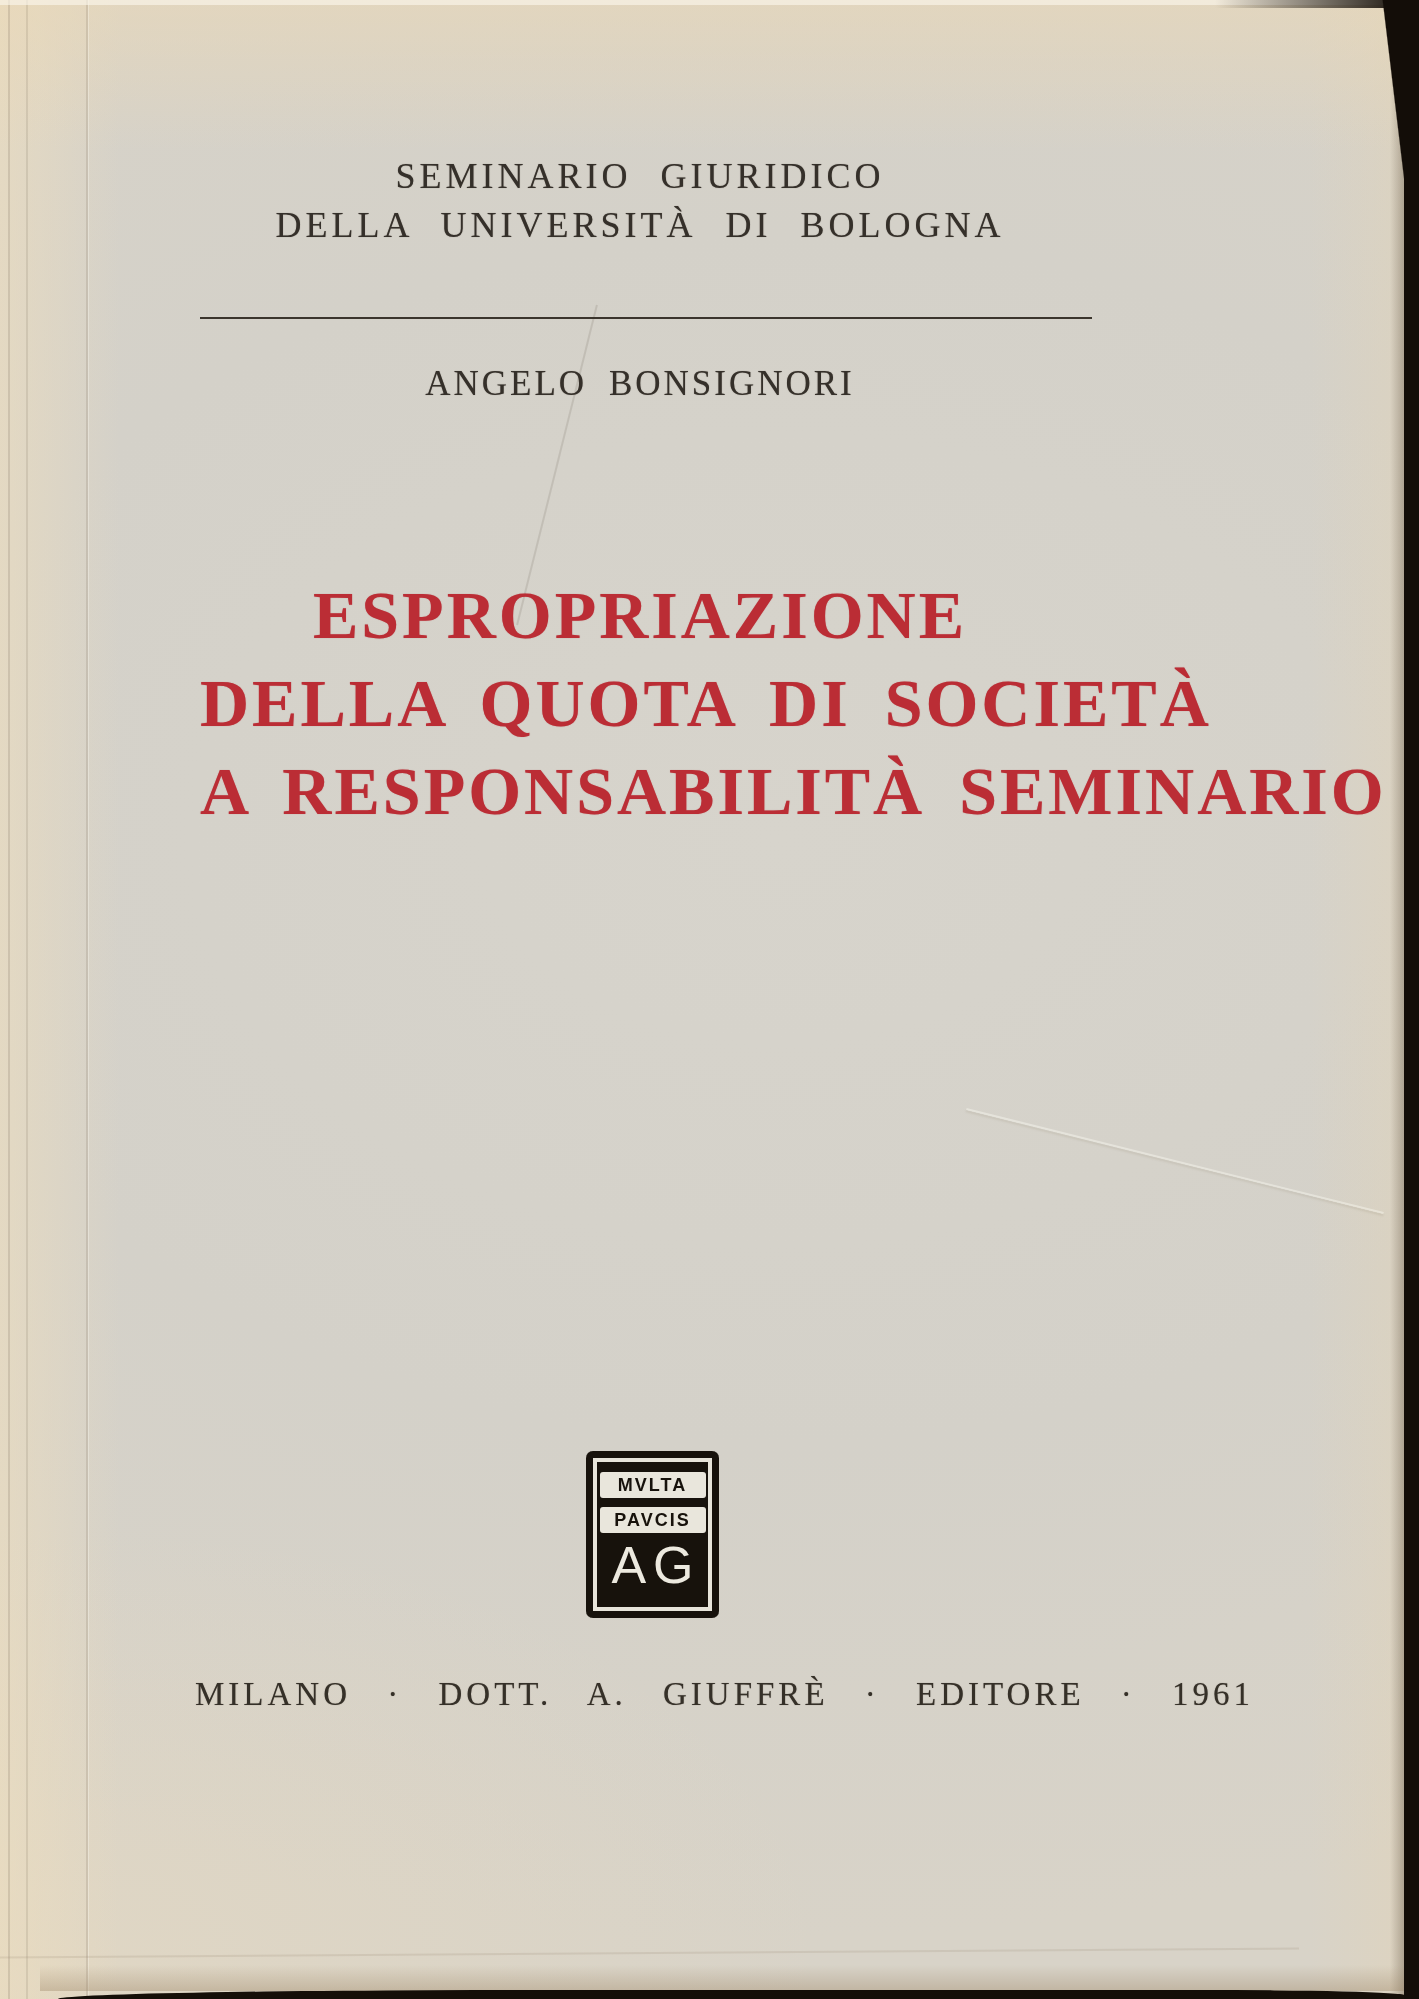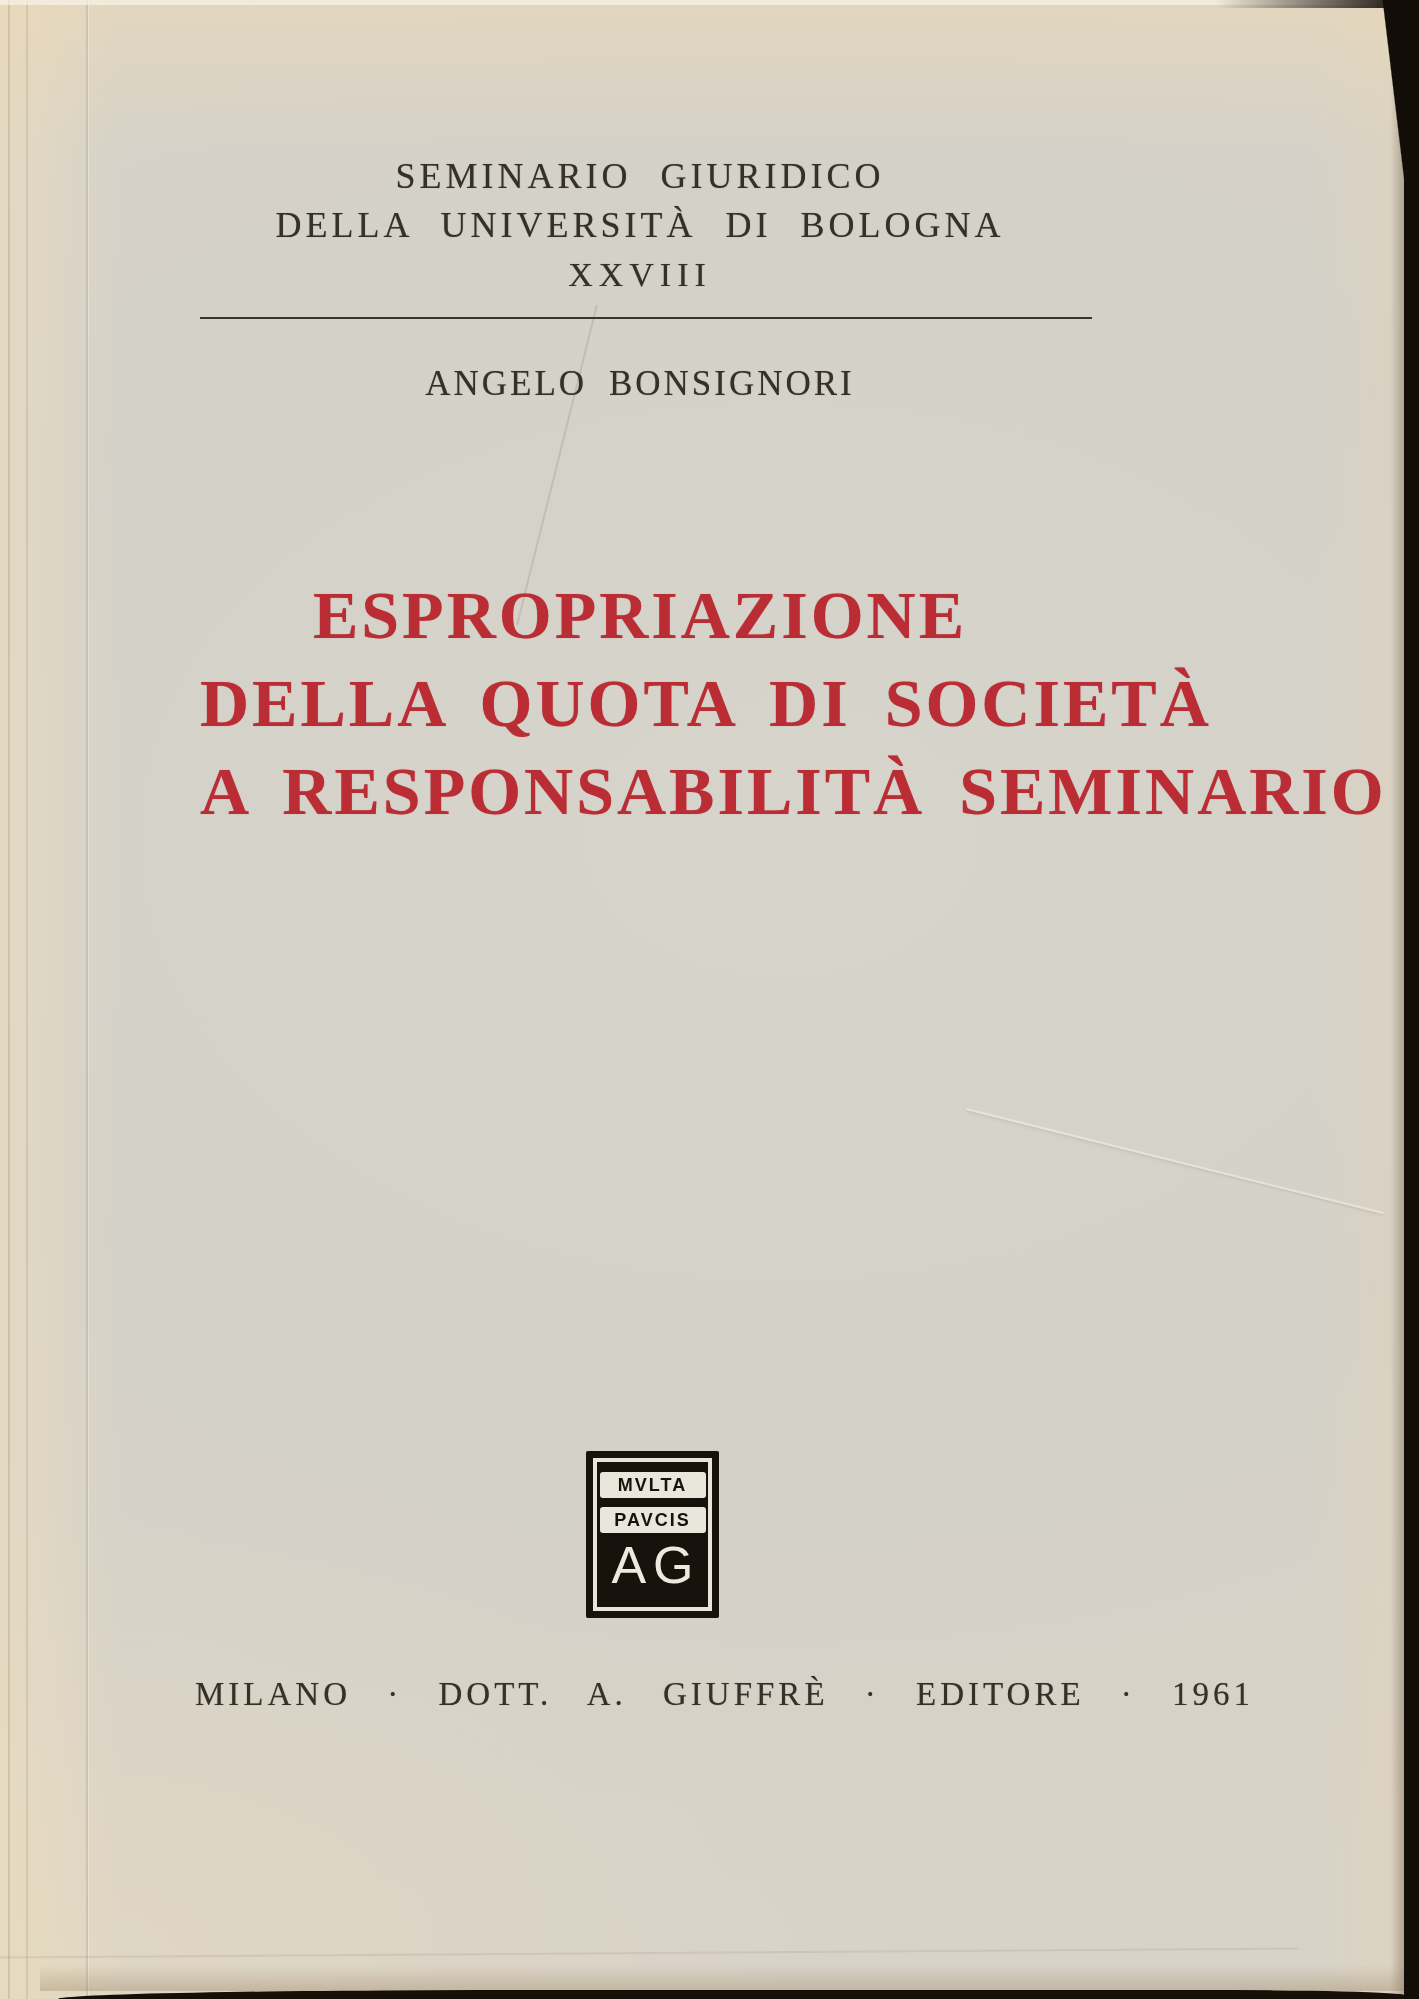--- a/index.html
+++ b/index.html
@@ -49,21 +49,21 @@
   .series-line{font-size:36px; letter-spacing:4px; word-spacing:16px;}
   .volume-line{font-size:34px; letter-spacing:6px;}
   .rule{position:absolute; left:0px; top:311px; width:892px; height:2px; background:#3b352d;}
   .author-line{font-size:35px; letter-spacing:3px; word-spacing:10px;}
   .title-line{font-size:68px; font-weight:bold; letter-spacing:3px; word-spacing:14px;}
   .imprint-line{font-size:33px; letter-spacing:4px; word-spacing:24px; color:#353028;
     text-shadow:0 0 1px rgba(55,45,35,.45);}
   
   .logo{
     position:absolute; left:586px; top:1451px; width:133px; height:167px;
-    background:#17120c; border-radius:2px;
+    background:#17120c; border-radius:7px;
     box-shadow: inset 0 0 0 7px #17120c, inset 0 0 0 11px #e7e4da;
     font-family:"Liberation Sans", sans-serif;
     display:flex; flex-direction:column; align-items:center;
   }
   .logo-box{
     margin-top:9px; width:106px; height:26px; background:#e9e6dc; border-radius:3px;
     display:flex; align-items:center; justify-content:center;
     color:#17120c; font-weight:bold; font-size:18px; letter-spacing:2px;
   }
   .logo-box:first-child{margin-top:21px;}
@@ -88,21 +88,20 @@
   <div class="edge-top-right"></div>
   <div class="edge-right-soft"></div>
   <div class="edge-right"></div>
   <div class="edge-right-tear"></div>
   <div class="edge-bottom-soft"></div>
   <div class="edge-bottom"></div>
 
   <div class="content">
     <div class="tline ink series-line" style="top:152px">SEMINARIO GIURIDICO</div>
     <div class="tline ink series-line" style="top:201px">DELLA UNIVERSITÀ DI BOLOGNA</div>
-    <div class="tline ink volume-line" style="top:252px">XXVIII</div>
 
     <div class="rule"></div>
 
     <div class="tline ink author-line" style="top:360px">ANGELO BONSIGNORI</div>
 
     <div class="tline red title-line" style="top:575px">ESPROPRIAZIONE</div>
     <div class="tline red title-line" style="top:663px">DELLA QUOTA DI SOCIETÀ</div>
     <div class="tline red title-line" style="top:751px">A RESPONSABILITÀ SEMINARIO</div>
   </div>
 

